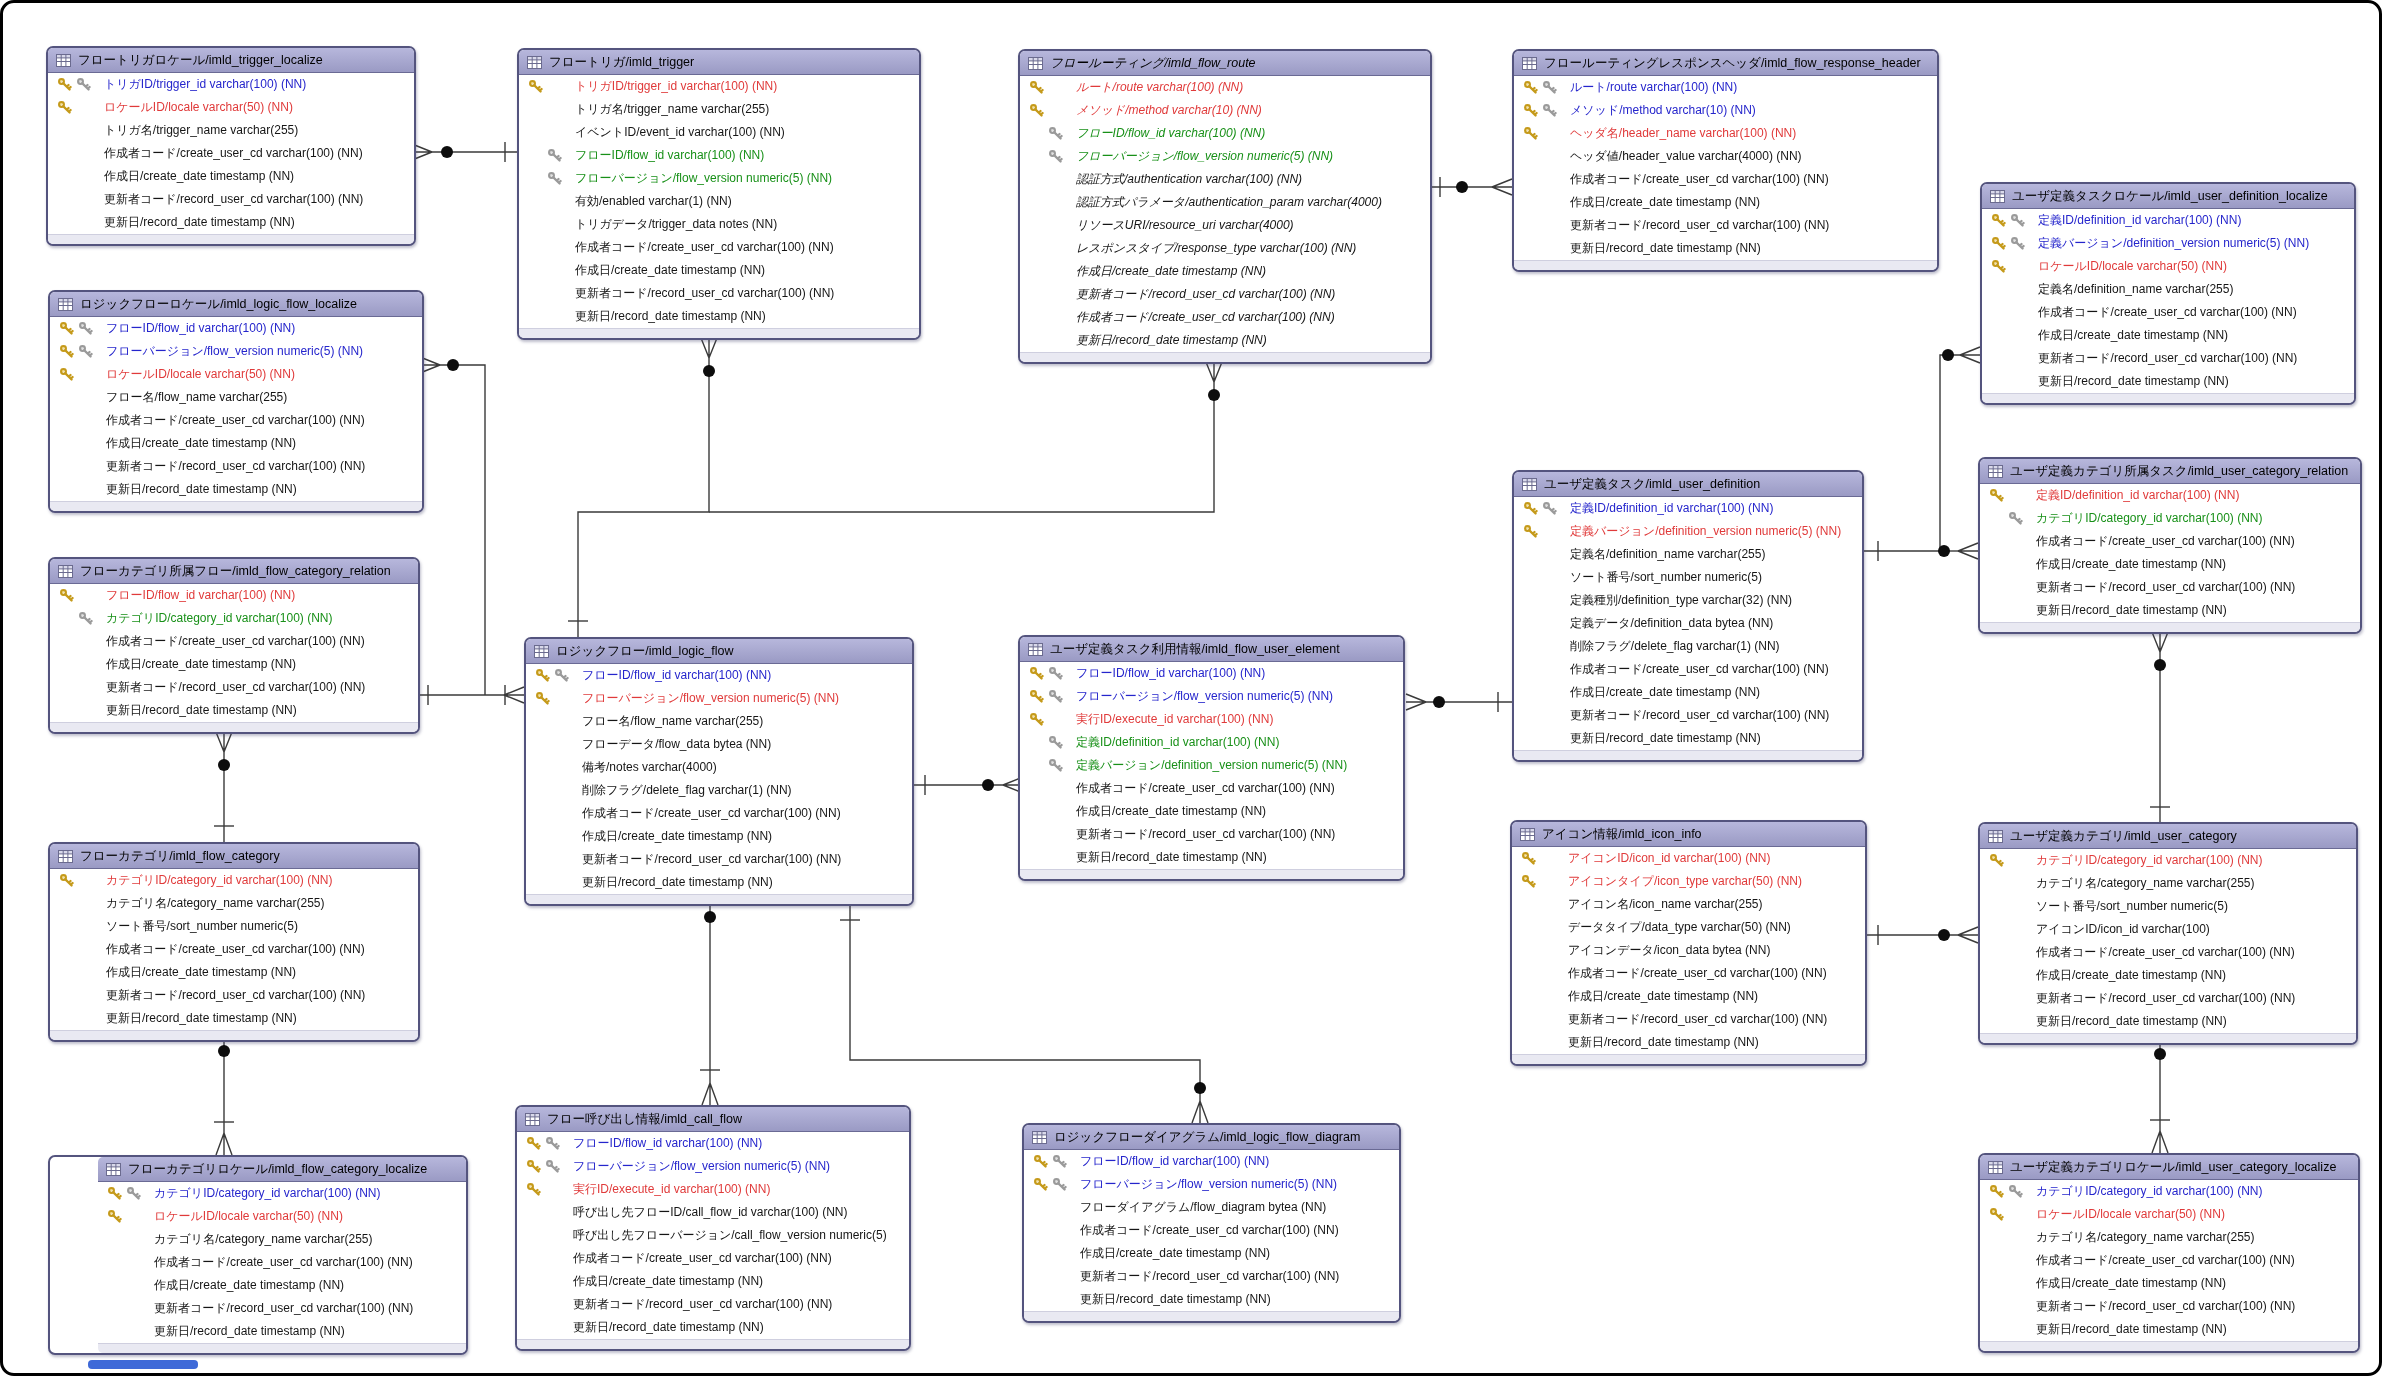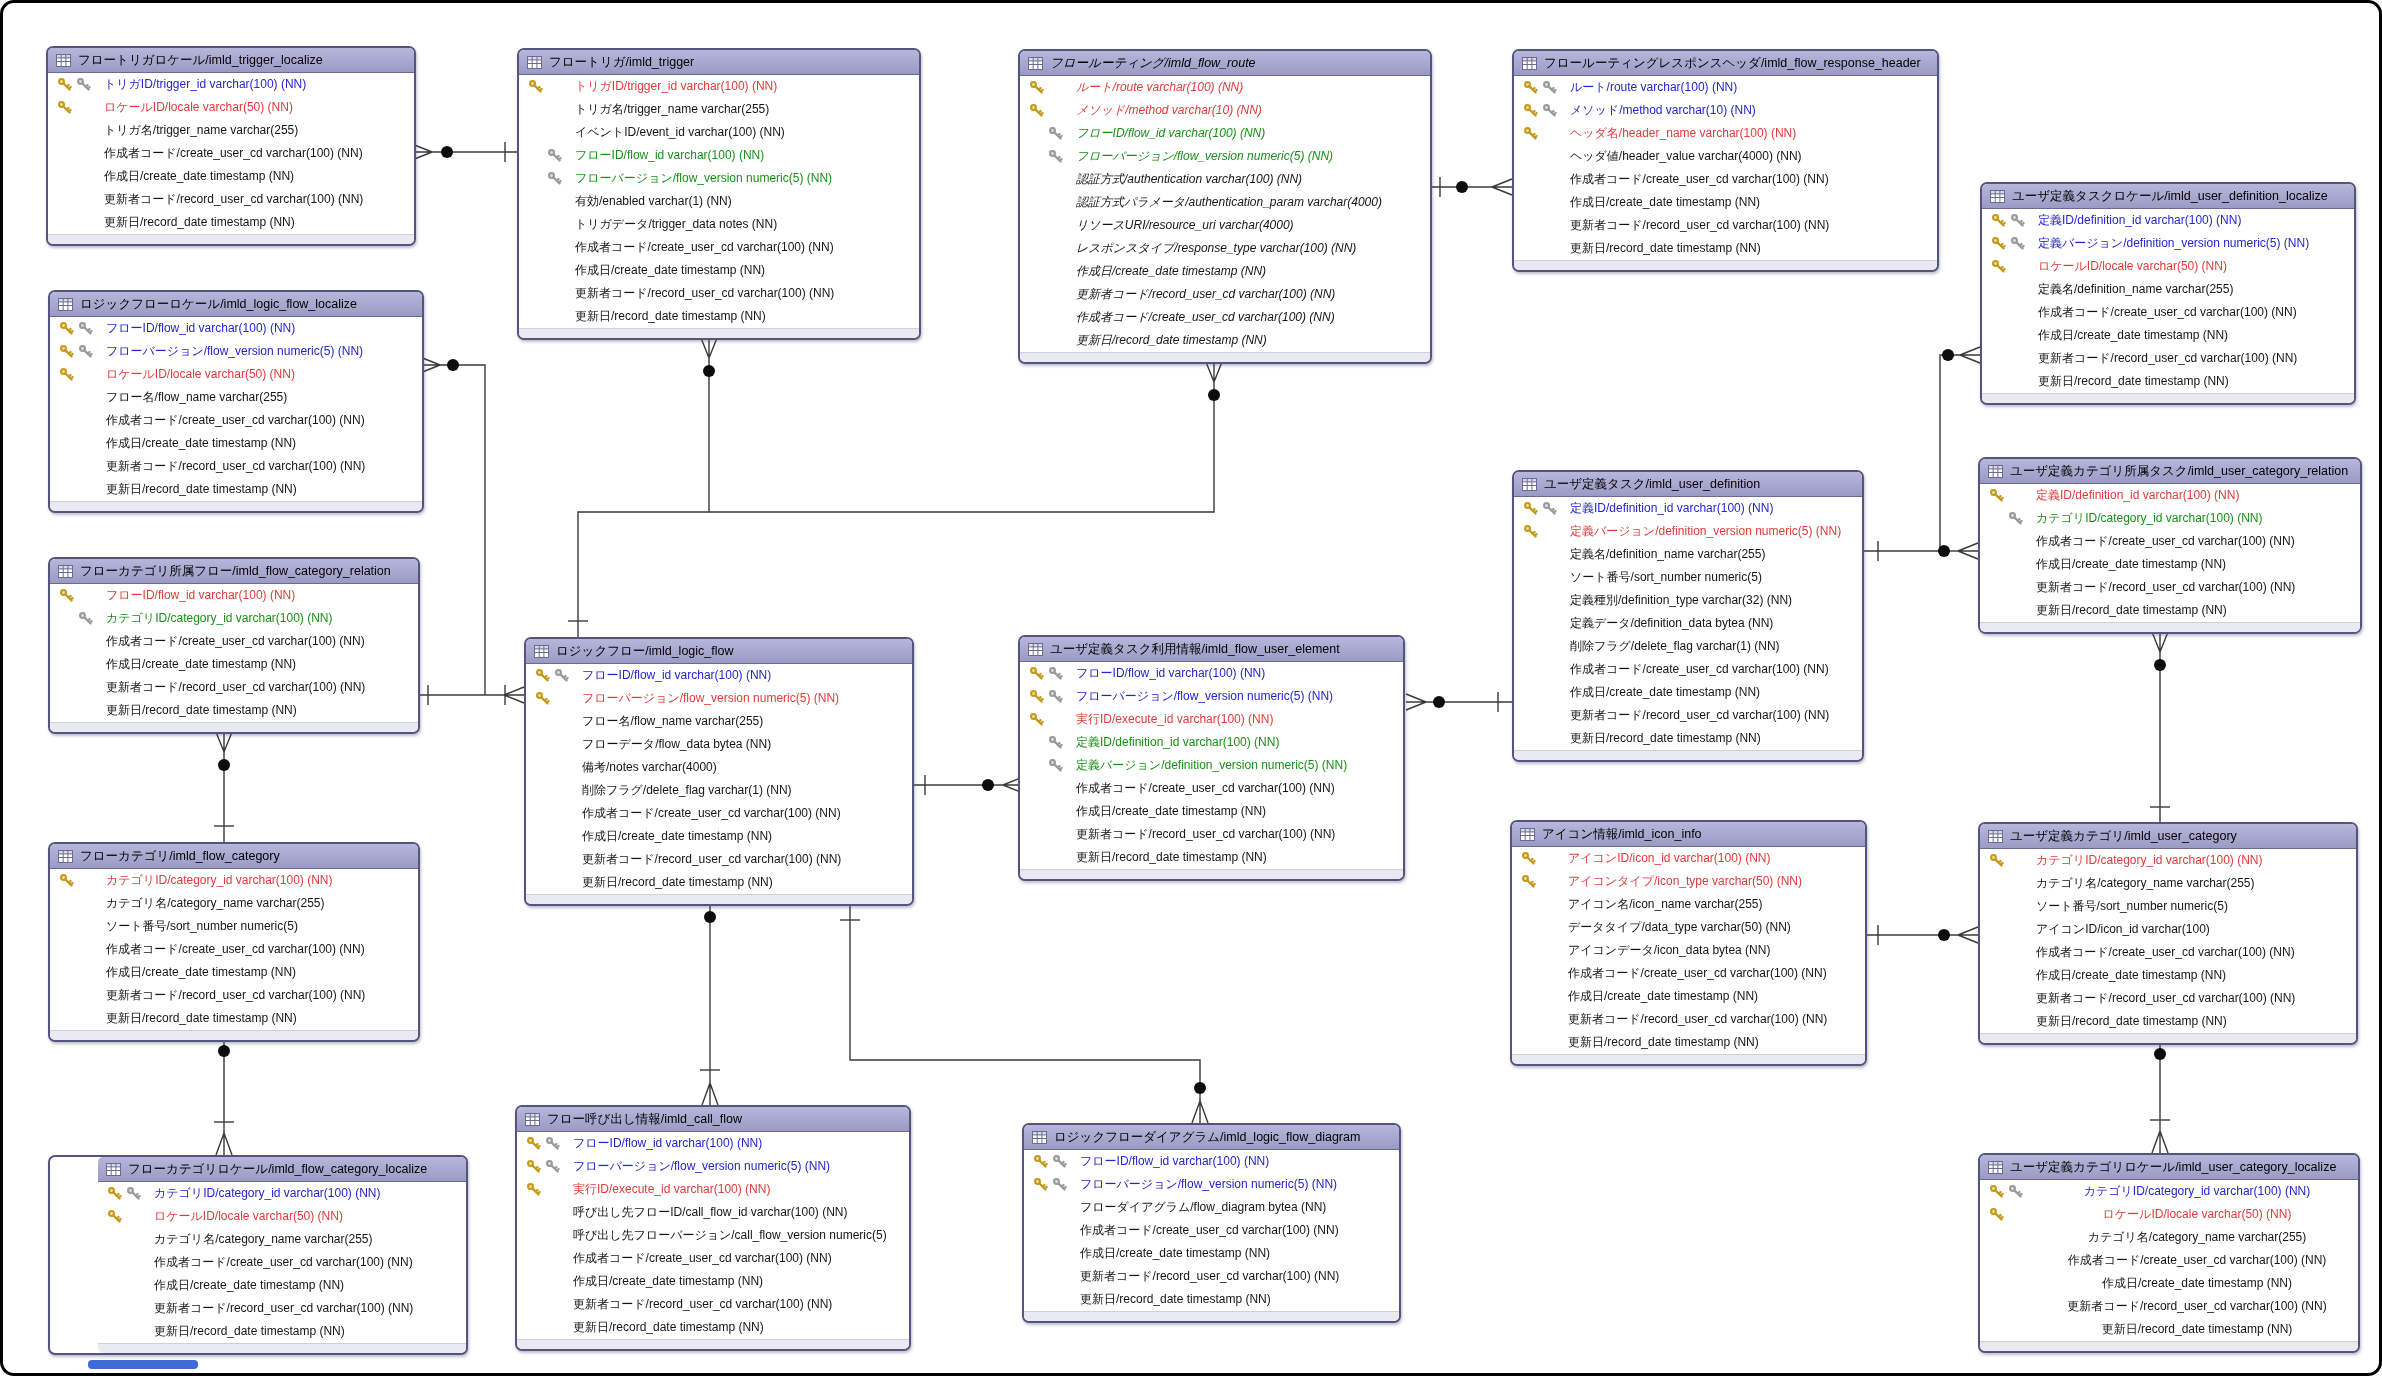--- a/index.html
+++ b/index.html
@@ -678,21 +678,21 @@
           <div class="row"><span class="txt c-black">定義種別/definition_type varchar(32) (NN)</span></div>
           <div class="row"><span class="txt c-black">定義データ/definition_data bytea (NN)</span></div>
           <div class="row"><span class="txt c-black">削除フラグ/delete_flag varchar(1) (NN)</span></div>
           <div class="row"><span class="txt c-black">作成者コード/create_user_cd varchar(100) (NN)</span></div>
           <div class="row"><span class="txt c-black">作成日/create_date timestamp (NN)</span></div>
           <div class="row"><span class="txt c-black">更新者コード/record_user_cd varchar(100) (NN)</span></div>
           <div class="row"><span class="txt c-black">更新日/record_date timestamp (NN)</span></div>
         </div>
         <div class="ftr"></div>
       </div>
-      <div class="table" style="left: 1978px; top: 457px; width: 380px; border-radius: 8px;">
+      <div class="table" style="left: 1978px; top: 457px; width: 380px;">
         <div class="hdr">
           <span class="ticon">
             <svg width="15" height="13" viewBox="0 0 15 13">
               <rect x="0.5" y="0.5" width="14" height="12" fill="#ffffff" stroke="#6b6b8f"></rect>
               <rect x="0.5" y="0.5" width="14" height="3.4" fill="#d9d9ea" stroke="#6b6b8f"></rect>
               <path d="M5.2 0.5 V12.5 M9.9 0.5 V12.5 M0.5 7.5 H14.5" stroke="#6b6b8f" fill="none"></path>
             </svg>
           </span>
           <span class="title">ユーザ定義カテゴリ所属タスク/imld_user_category_relation</span>
         </div>
@@ -876,21 +876,21 @@
                 <circle cx="4.2" cy="4.2" r="0.9" fill="#c4c4c4"></circle>
               </svg></span><span class="txt c-blue">フローバージョン/flow_version numeric(5) (NN)</span></div>
           <div class="row"><span class="txt c-black">フローダイアグラム/flow_diagram bytea (NN)</span></div>
           <div class="row"><span class="txt c-black">作成者コード/create_user_cd varchar(100) (NN)</span></div>
           <div class="row"><span class="txt c-black">作成日/create_date timestamp (NN)</span></div>
           <div class="row"><span class="txt c-black">更新者コード/record_user_cd varchar(100) (NN)</span></div>
           <div class="row"><span class="txt c-black">更新日/record_date timestamp (NN)</span></div>
         </div>
         <div class="ftr"></div>
       </div>
-      <div class="table" style="left: 1978px; top: 1153px; width: 378px; text-align: center;">
+      <div class="table" style="left: 1978px; top: 1153px; width: 378px;">
         <div class="hdr">
           <span class="ticon">
             <svg width="15" height="13" viewBox="0 0 15 13">
               <rect x="0.5" y="0.5" width="14" height="12" fill="#ffffff" stroke="#6b6b8f"></rect>
               <rect x="0.5" y="0.5" width="14" height="3.4" fill="#d9d9ea" stroke="#6b6b8f"></rect>
               <path d="M5.2 0.5 V12.5 M9.9 0.5 V12.5 M0.5 7.5 H14.5" stroke="#6b6b8f" fill="none"></path>
             </svg>
           </span>
           <span class="title">ユーザ定義カテゴリロケール/imld_user_category_localize</span>
         </div>

